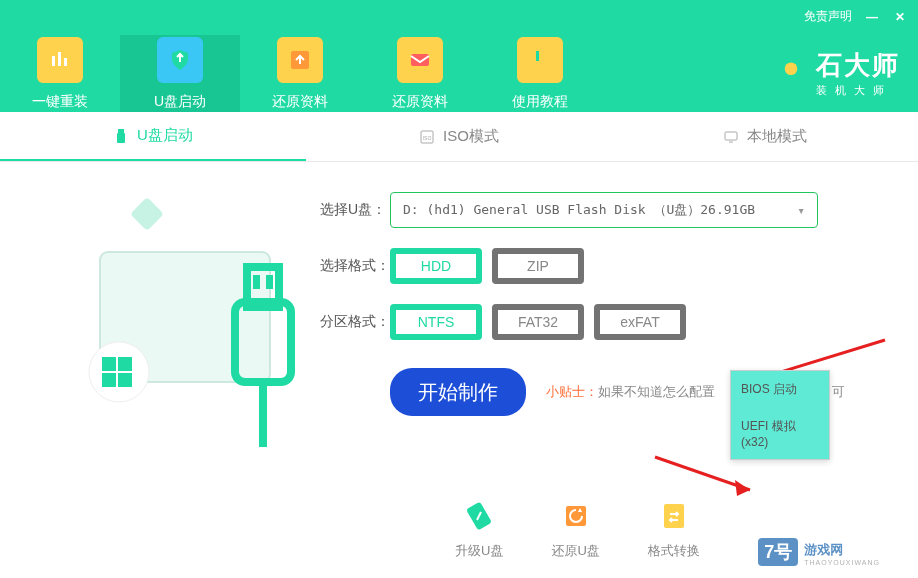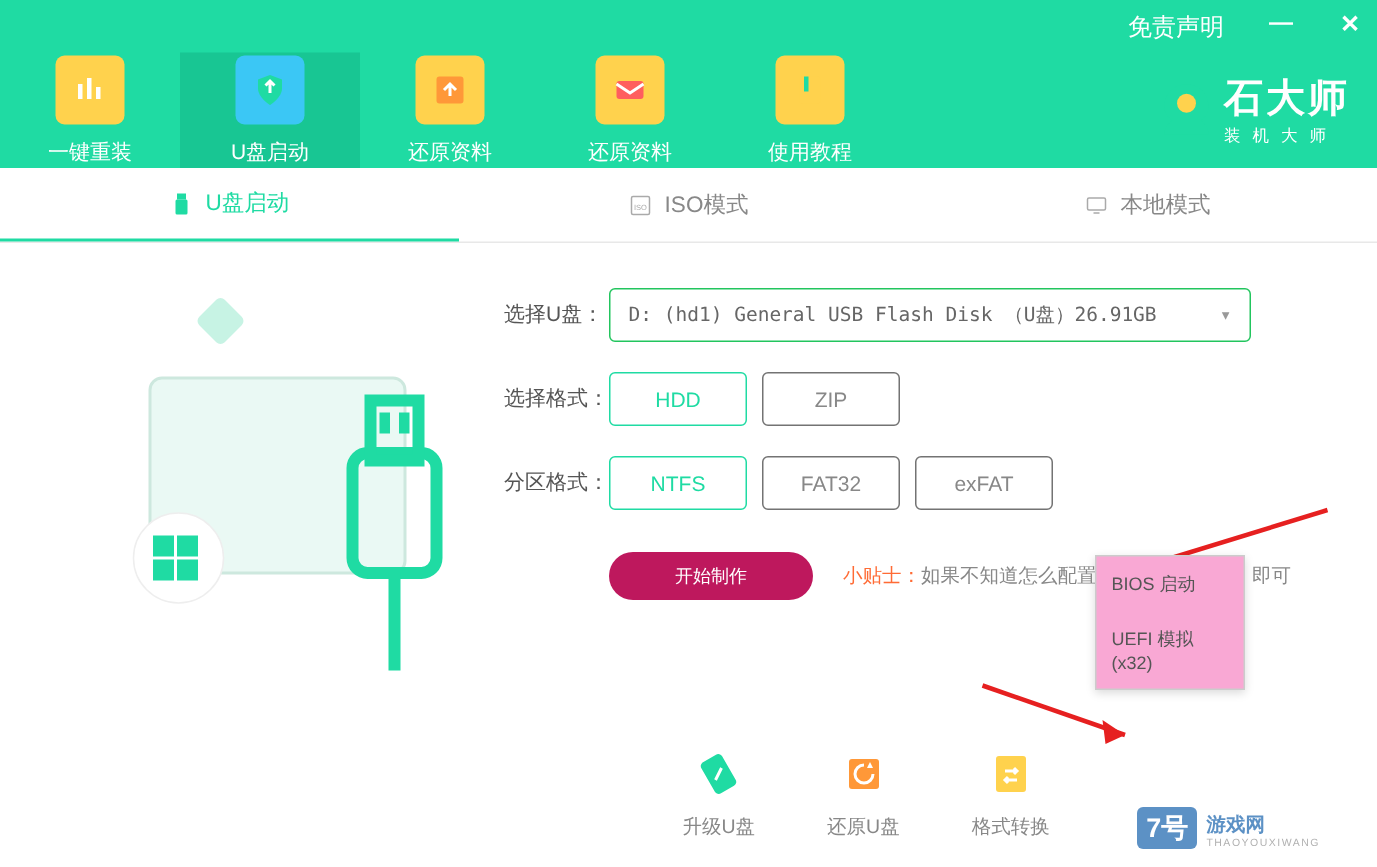--- a/index.html
+++ b/index.html
@@ -4,58 +4,58 @@
   <style>
     * { margin: 0; padding: 0; box-sizing: border-box; }
     body { font-family: "Microsoft YaHei", sans-serif; background: #fff; width: 918px; height: 578px; overflow: hidden; position: relative; }
     
     .top-nav { background: #1FDBA3; height: 112px; display: flex; position: relative; }
     .nav-item { width: 120px; display: flex; flex-direction: column; align-items: center; justify-content: center; color: #fff; cursor: pointer; margin-top: 35px; }
     .nav-item.active { background: #18C693; }
     .nav-icon-box { width: 46px; height: 46px; background: #FFD24D; border-radius: 6px; display: flex; align-items: center; justify-content: center; margin-bottom: 10px; }
     .nav-label { font-size: 14px; }
     
-    .window-controls { position: absolute; top: 8px; right: 10px; display: flex; align-items: flex-start; gap: 30px; color: #fff; font-size: 16px; }
+    .window-controls { position: absolute; top: 8px; right: 10px; display: flex; align-items: flex-end; gap: 12px; color: #fff; font-size: 12px; }
     .win-btn { width: 16px; height: 16px; cursor: pointer; display: flex; align-items: center; justify-content: center; color: #fff; font-weight: bold; }
     
     .brand { position: absolute; right: 18px; top: 48px; display: flex; align-items: center; gap: 4px; color: #fff; }
     .brand-logo { width: 42px; height: 42px; }
     .brand-text { display: flex; flex-direction: column; }
     .brand-title { font-size: 26px; font-weight: bold; letter-spacing: 2px; }
     .brand-sub { font-size: 11px; letter-spacing: 8px; }
     
     .mode-tabs { display: flex; height: 50px; background: #fff; border-bottom: 1px solid #e8e8e8; }
     .mode-tab { flex: 1; display: flex; align-items: center; justify-content: center; gap: 8px; font-size: 15px; color: #888; cursor: pointer; }
     .mode-tab.active { color: #1FDBA3; border-bottom: 2px solid #1FDBA3; }
     .mode-tab-icon { width: 16px; height: 16px; }
     
-    .main-area { display: flex; padding: 30px 40px 0 40px; gap: 16px; }
+    .main-area { display: flex; padding: 30px 40px 0 40px; }
     .illustration { width: 270px; height: 260px; position: relative; }
     
     .form-area { flex: 1; padding-left: 10px; }
     .form-row { display: flex; align-items: center; margin-bottom: 20px; }
     .form-label { width: 70px; font-size: 14px; color: #555; }
     .select-box { flex: 1; max-width: 428px; height: 36px; border: 1px solid #22c55e; border-radius: 4px; display: flex; align-items: center; padding: 0 12px; font-size: 13px; color: #666; font-family: "SimSun", monospace; position: relative; cursor: pointer; }
     .select-arrow { position: absolute; right: 12px; color: #999; }
     
     .option-buttons { display: flex; gap: 10px; }
-    .opt-btn { width: 92px; height: 36px; border: 1px solid #737373; border-radius: 4px; background: #fff; font-size: 14px; color: #888; cursor: pointer; display: flex; align-items: center; justify-content: center; }
+    .opt-btn { width: 92px; height: 36px; border: 6px solid #737373; border-radius: 4px; background: #fff; font-size: 14px; color: #888; cursor: pointer; display: flex; align-items: center; justify-content: center; }
     .opt-btn.selected { border-color: #1FDBA3; color: #1FDBA3; }
     
     .action-row { display: flex; align-items: center; margin-top: 28px; margin-left: 70px; }
-    .start-btn { width: 136px; height: 32px; background: #be185d; color: #fff; border: none; border-radius: 22px; font-size: 12px; cursor: pointer; display: flex; align-items: center; justify-content: center; }
+    .start-btn { width: 136px; height: 48px; background: #1d4ed8; color: #fff; border: none; border-radius: 22px; font-size: 20px; cursor: pointer; display: flex; align-items: center; justify-content: center; }
     .tip { margin-left: 20px; font-size: 13px; }
     .tip-label { color: #FF6B35; }
     .tip-text { color: #888; }
     
     .bottom-tools { position: absolute; bottom: 18px; left: 455px; display: flex; gap: 48px; }
     .tool-item { display: flex; flex-direction: column; align-items: center; gap: 10px; font-size: 13px; color: #888; cursor: pointer; }
     .tool-icon { width: 32px; height: 32px; }
     
-    .dropdown-menu { position: absolute; top: 370px; right: 88px; width: 100px; background: #f9a8d4; border: 1px solid #ccc; box-shadow: 0 2px 6px rgba(0,0,0,0.15); z-index: 10; }
+    .dropdown-menu { position: absolute; top: 370px; right: 88px; width: 100px; background: #5eead4; border: 1px solid #ccc; box-shadow: 0 2px 6px rgba(0,0,0,0.15); z-index: 10; }
     .dropdown-item { padding: 10px 10px; font-size: 12px; color: #555; cursor: pointer; }
     
     .arrow-red { position: absolute; pointer-events: none; }
     
     .watermark { position: absolute; bottom: 12px; right: 38px; opacity: 0.65; display: flex; align-items: flex-end; gap: 6px; font-size: 10px; color: #888; }
     .wm-badge { background: #0657A7; color: #fff; font-size: 18px; font-weight: bold; padding: 2px 6px; border-radius: 4px; }
   </style>
 </head>
 <body>
 

